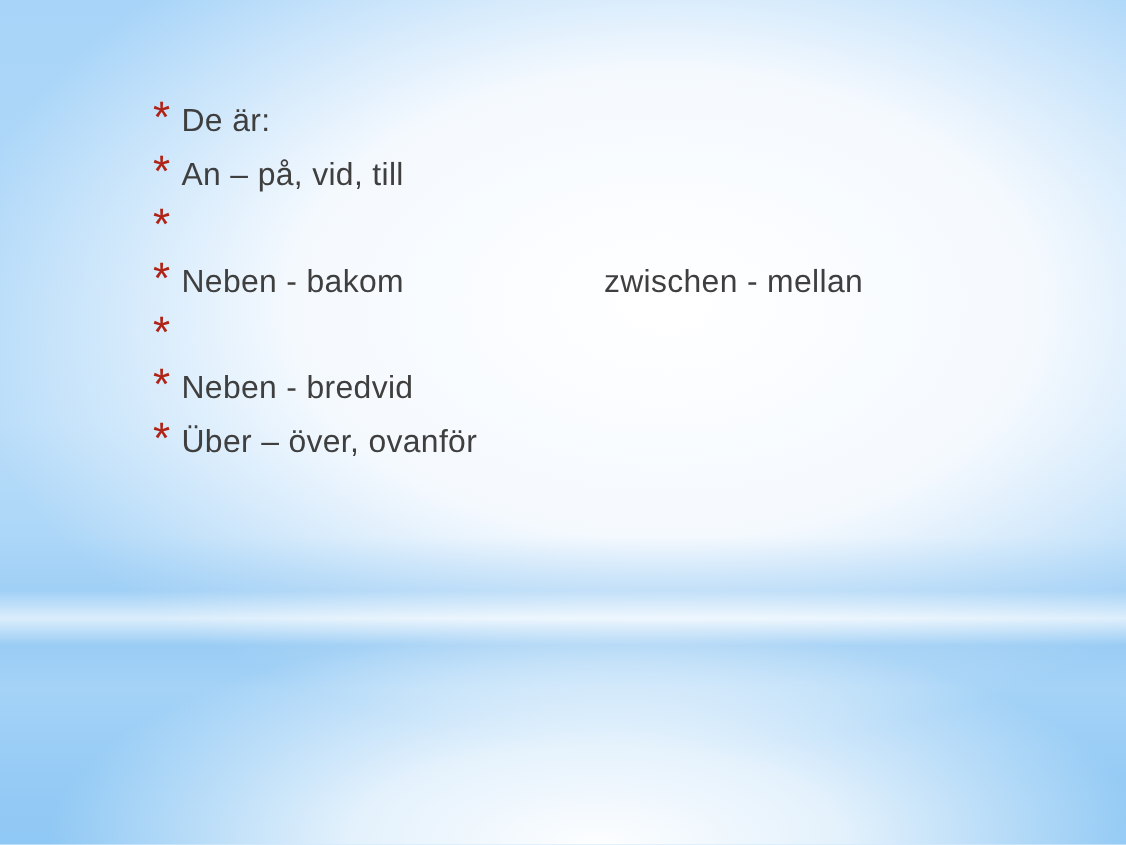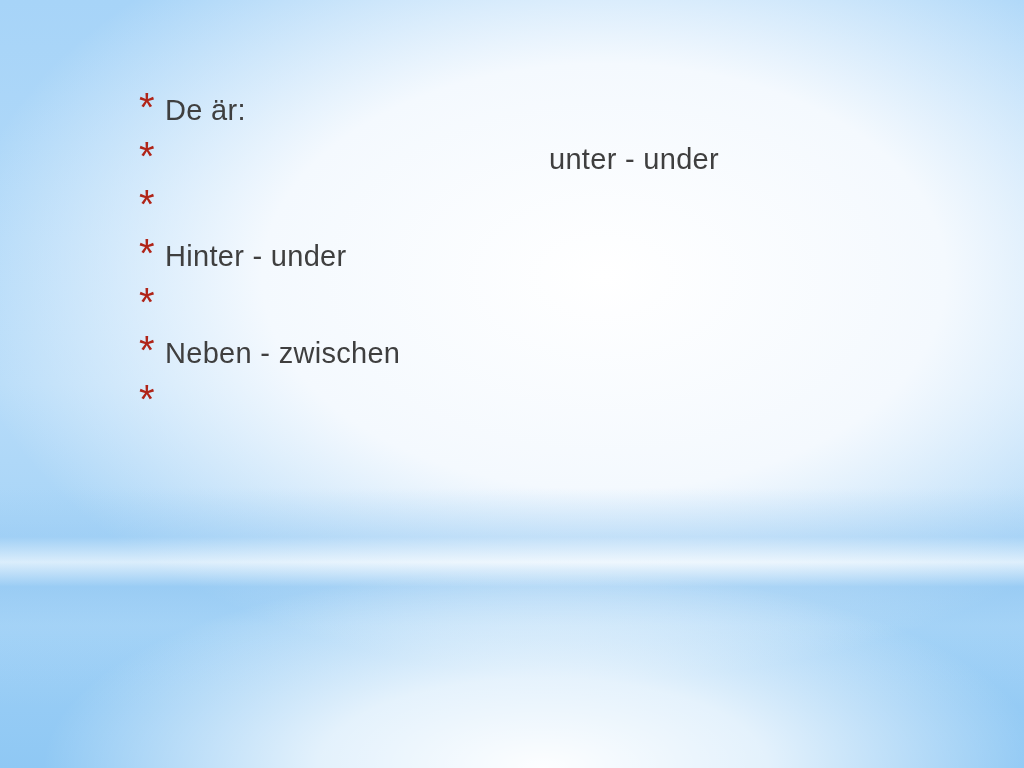--- a/index.html
+++ b/index.html
@@ -76,52 +76,54 @@
     <div class="cell left">
       <span class="bullet">*</span>
       <span>De är:</span>
     </div>
     <div class="cell right"></div>
   </div>
 
   <div class="row">
     <div class="cell left">
       <span class="bullet">*</span>
+      <span>An – på, vid, till</span>
     </div>
-    <div class="cell right">unter - under</div>
   </div>
 
   <div class="row">
     <div class="cell left">
       <span class="bullet">*</span>
     </div>
   </div>
 
   <div class="row">
     <div class="cell left">
       <span class="bullet">*</span>
-      <span>Hinter - under</span>
+      <span>Neben - bakom</span>
     </div>
+    <div class="cell right">zwischen - mellan</div>
   </div>
 
   <div class="row">
     <div class="cell left">
       <span class="bullet">*</span>
     </div>
     <div class="cell right"></div>
   </div>
 
   <div class="row">
     <div class="cell left">
       <span class="bullet">*</span>
-      <span>Neben - zwischen</span>
+      <span>Neben - bredvid</span>
     </div>
     <div class="cell right"></div>
   </div>
 
   <div class="row">
     <div class="cell left">
       <span class="bullet">*</span>
+      <span>Über – över, ovanför</span>
     </div>
     <div class="cell right"></div>
   </div>
 </div>
 </div>
 
 </body></html>

